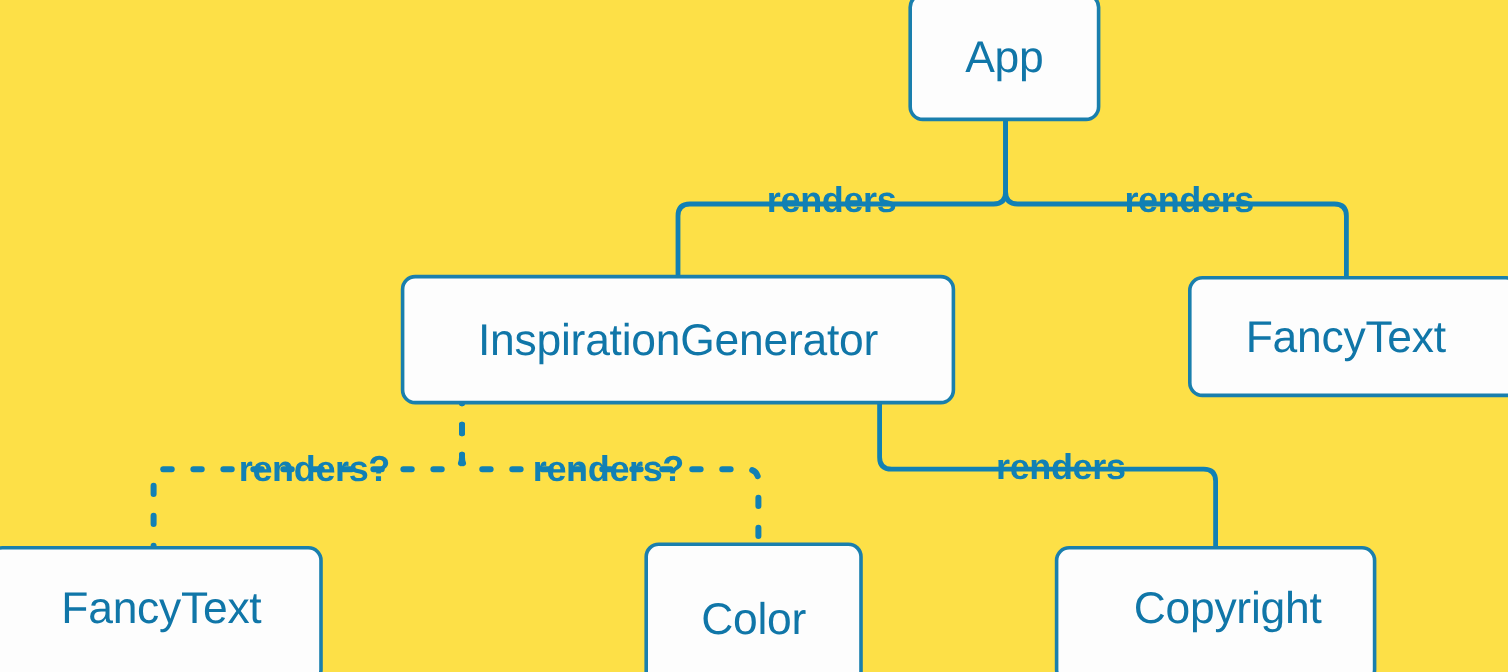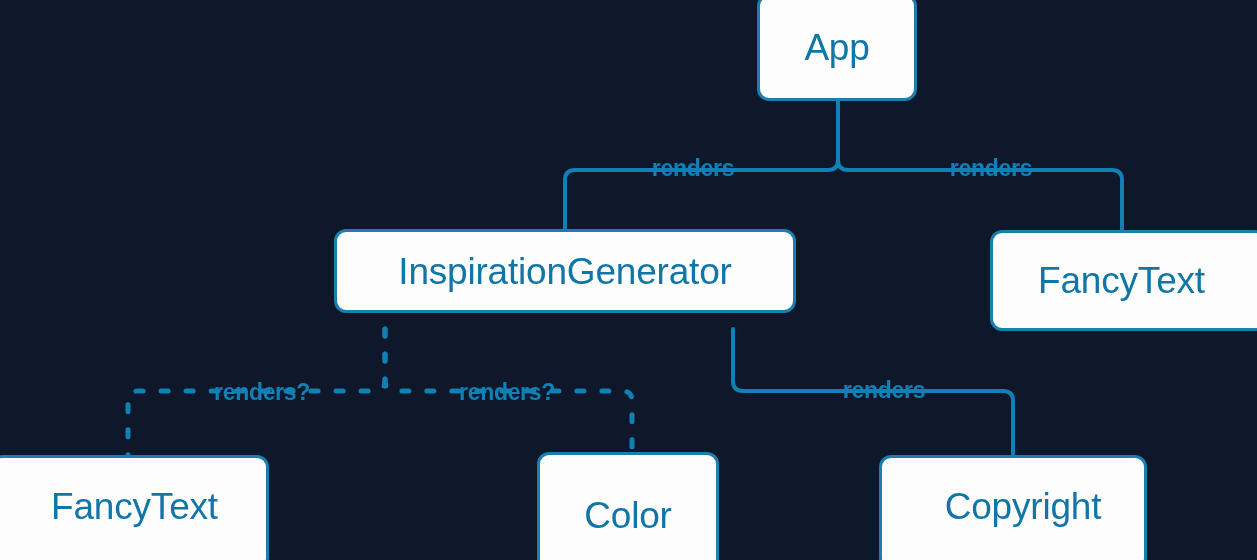--- a/index.html
+++ b/index.html
@@ -10,21 +10,21 @@
   body {
     width: 1257px;
     height: 560px;
     overflow: hidden;
     font-family: "Liberation Sans", "DejaVu Sans", sans-serif;
   }
   #diagram {
     position: relative;
     width: 1257px;
     height: 560px;
-    background: #0f172a;
+    background: #fde047;
   }
   #edge-layer {
     position: absolute;
     left: 0;
     top: 0;
     width: 1257px;
     height: 560px;
   }
   .node {
     position: absolute;
@@ -40,21 +40,21 @@
     color: #1076a8;
     font-size: 37px;
     font-weight: 400;
     letter-spacing: -0.2px;
     white-space: nowrap;
     line-height: 1;
   }
   .edge-label {
     position: absolute;
     color: #1180b4;
-    font-size: 23px;
+    font-size: 30px;
     font-weight: 600;
     white-space: nowrap;
     line-height: 1;
     transform: translate(-50%, -50%);
     letter-spacing: -0.3px;
   }
 </style>
 </head>
 <body>
 
@@ -79,21 +79,21 @@
 
     <g>
       <path d="M 385 329 L 385 381 Q 385 391 395 391 L 622 391 Q 632 391 632 401 L 632 452" fill="none" stroke="#1180b4" stroke-width="5" stroke-linecap="round" stroke-dasharray="7 18"></path>
     </g>
   </svg>
 
   <div class="node" style="left:757px; top:-6px; width:160px; height:107px;">
     <span class="node-label">App</span>
   </div>
 
-  <div class="node" style="left:334px; top:229px; width:462px; height:84px;">
+  <div class="node" style="left:334px; top:229px; width:462px; height:108px;">
     <span class="node-label">InspirationGenerator</span>
   </div>
 
   <div class="node" style="left:990px; top:230px; width:277px; height:101px;">
     <span class="node-label" style="margin-right:14px;">FancyText</span>
   </div>
 
   <div class="node" style="left:-10px; top:455px; width:279px; height:115px;">
     <span class="node-label" style="margin-left:10px; margin-bottom:12px;">FancyText</span>
   </div>

